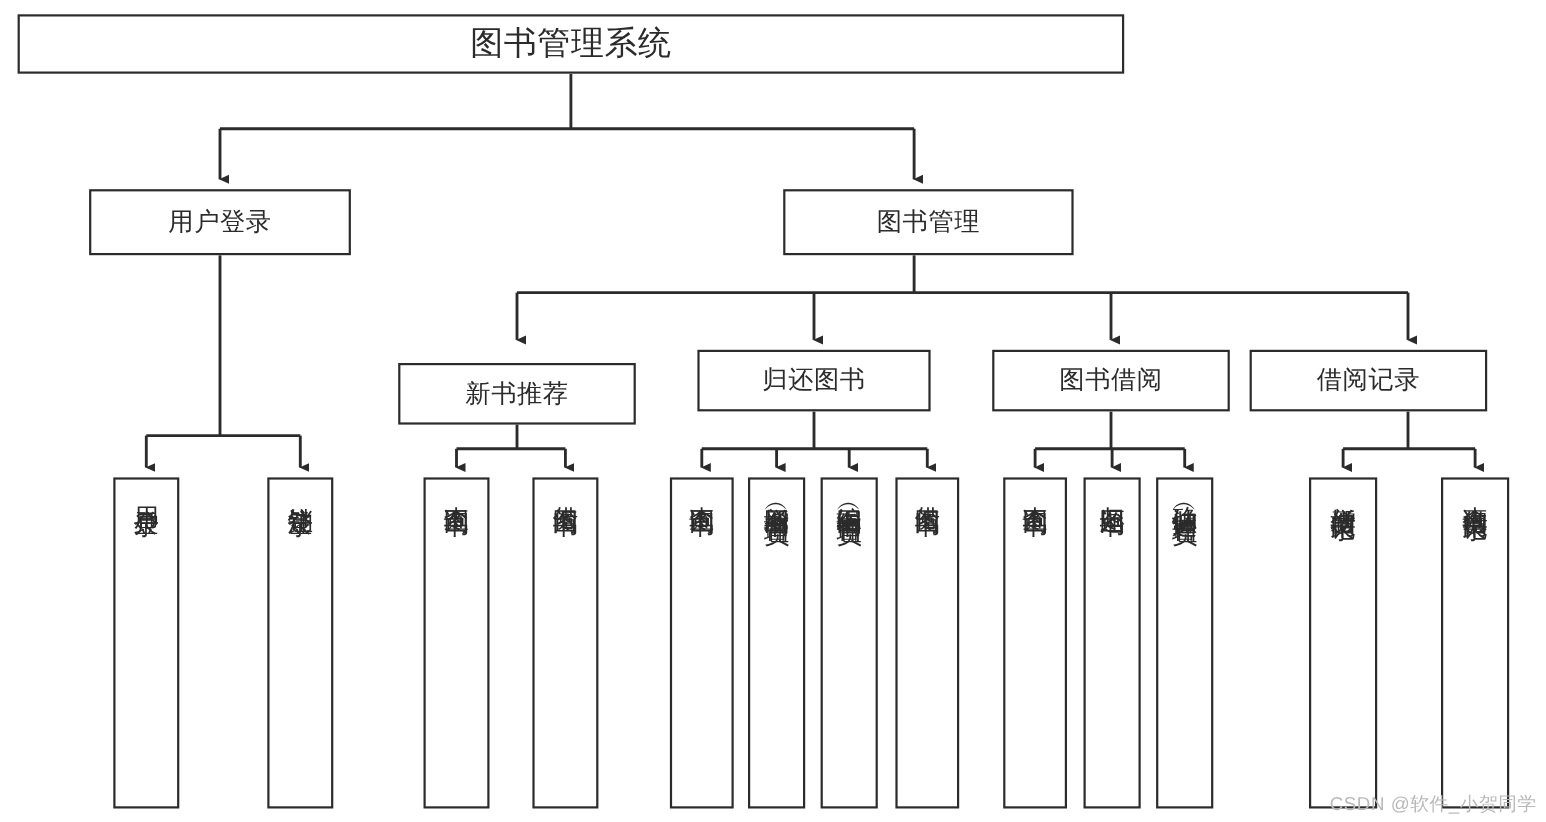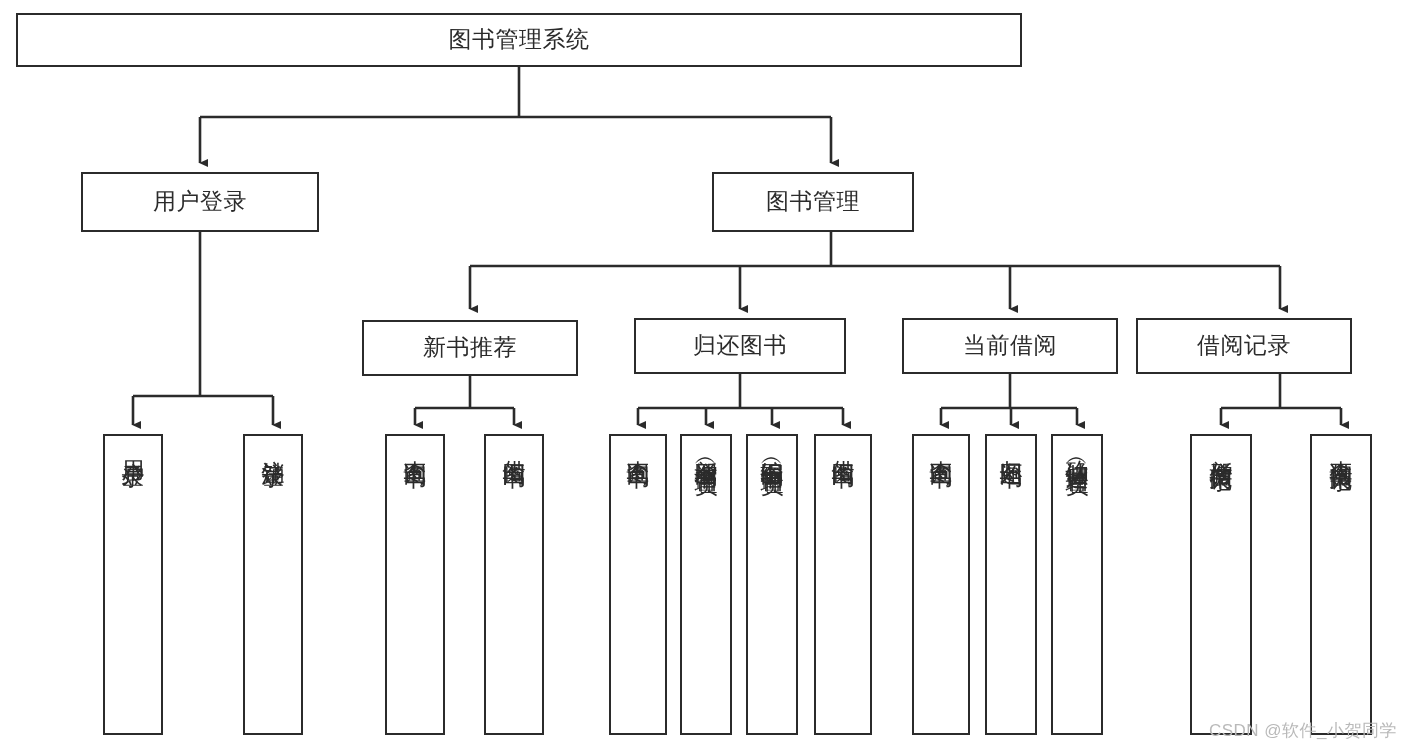--- a/index.html
+++ b/index.html
@@ -52,21 +52,21 @@
     font-size: 23px;
     letter-spacing: 2px;
     line-height: 1;
     white-space: nowrap;
   }
   .node.vertical {
     align-items: flex-start;
     justify-content: center;
     padding-top: 6px;
   }
-  .node.root .node-label { font-size: 23px; }
+  .node.root .node-label { font-size: 30px; }
   .node.level2 .node-label { font-size: 23px; }
   #watermark {
     position: absolute;
     right: 8px;
     bottom: 5px;
     font-size: 17px;
     color: #b9b9b9;
     letter-spacing: 0.5px;
     z-index: 5;
     white-space: nowrap;
@@ -121,31 +121,31 @@
       </g>
   </svg>
 
   <div id="node-layer">
       <div class="node root" style="left: 16px; top: 13px; width: 1006px; height: 54px;">
         <span class="node-label">图书管理系统</span>
       </div>
       <div class="node level2" style="left: 81px; top: 172px; width: 238px; height: 60px;">
         <span class="node-label">用户登录</span>
       </div>
-      <div class="node level2" style="left: 712px; top: 172px; width: 202px; height: 60px;">
+      <div class="node level2" style="left: 712px; top: 172px; width: 264px; height: 60px;">
         <span class="node-label">图书管理</span>
       </div>
-      <div class="node level2" style="left: 362px; top: 320px; width: 216px; height: 56px;">
+      <div class="node level2" style="left: 362px; top: 330px; width: 216px; height: 56px;">
         <span class="node-label">新书推荐</span>
       </div>
       <div class="node level2" style="left: 634px; top: 318px; width: 212px; height: 56px;">
         <span class="node-label">归还图书</span>
       </div>
       <div class="node level2" style="left: 902px; top: 318px; width: 216px; height: 56px;">
-        <span class="node-label">当前借阅</span>
+        <span class="node-label">图书借阅</span>
       </div>
       <div class="node level2" style="left: 1136px; top: 318px; width: 216px; height: 56px;">
         <span class="node-label">借阅记录</span>
       </div>
       <div class="node vertical" style="left: 103px; top: 434px; width: 60px; height: 301px;">
         <span class="node-label">用户登录</span>
       </div>
       <div class="node vertical" style="left: 243px; top: 434px; width: 60px; height: 301px;">
         <span class="node-label">注销登录</span>
       </div>

